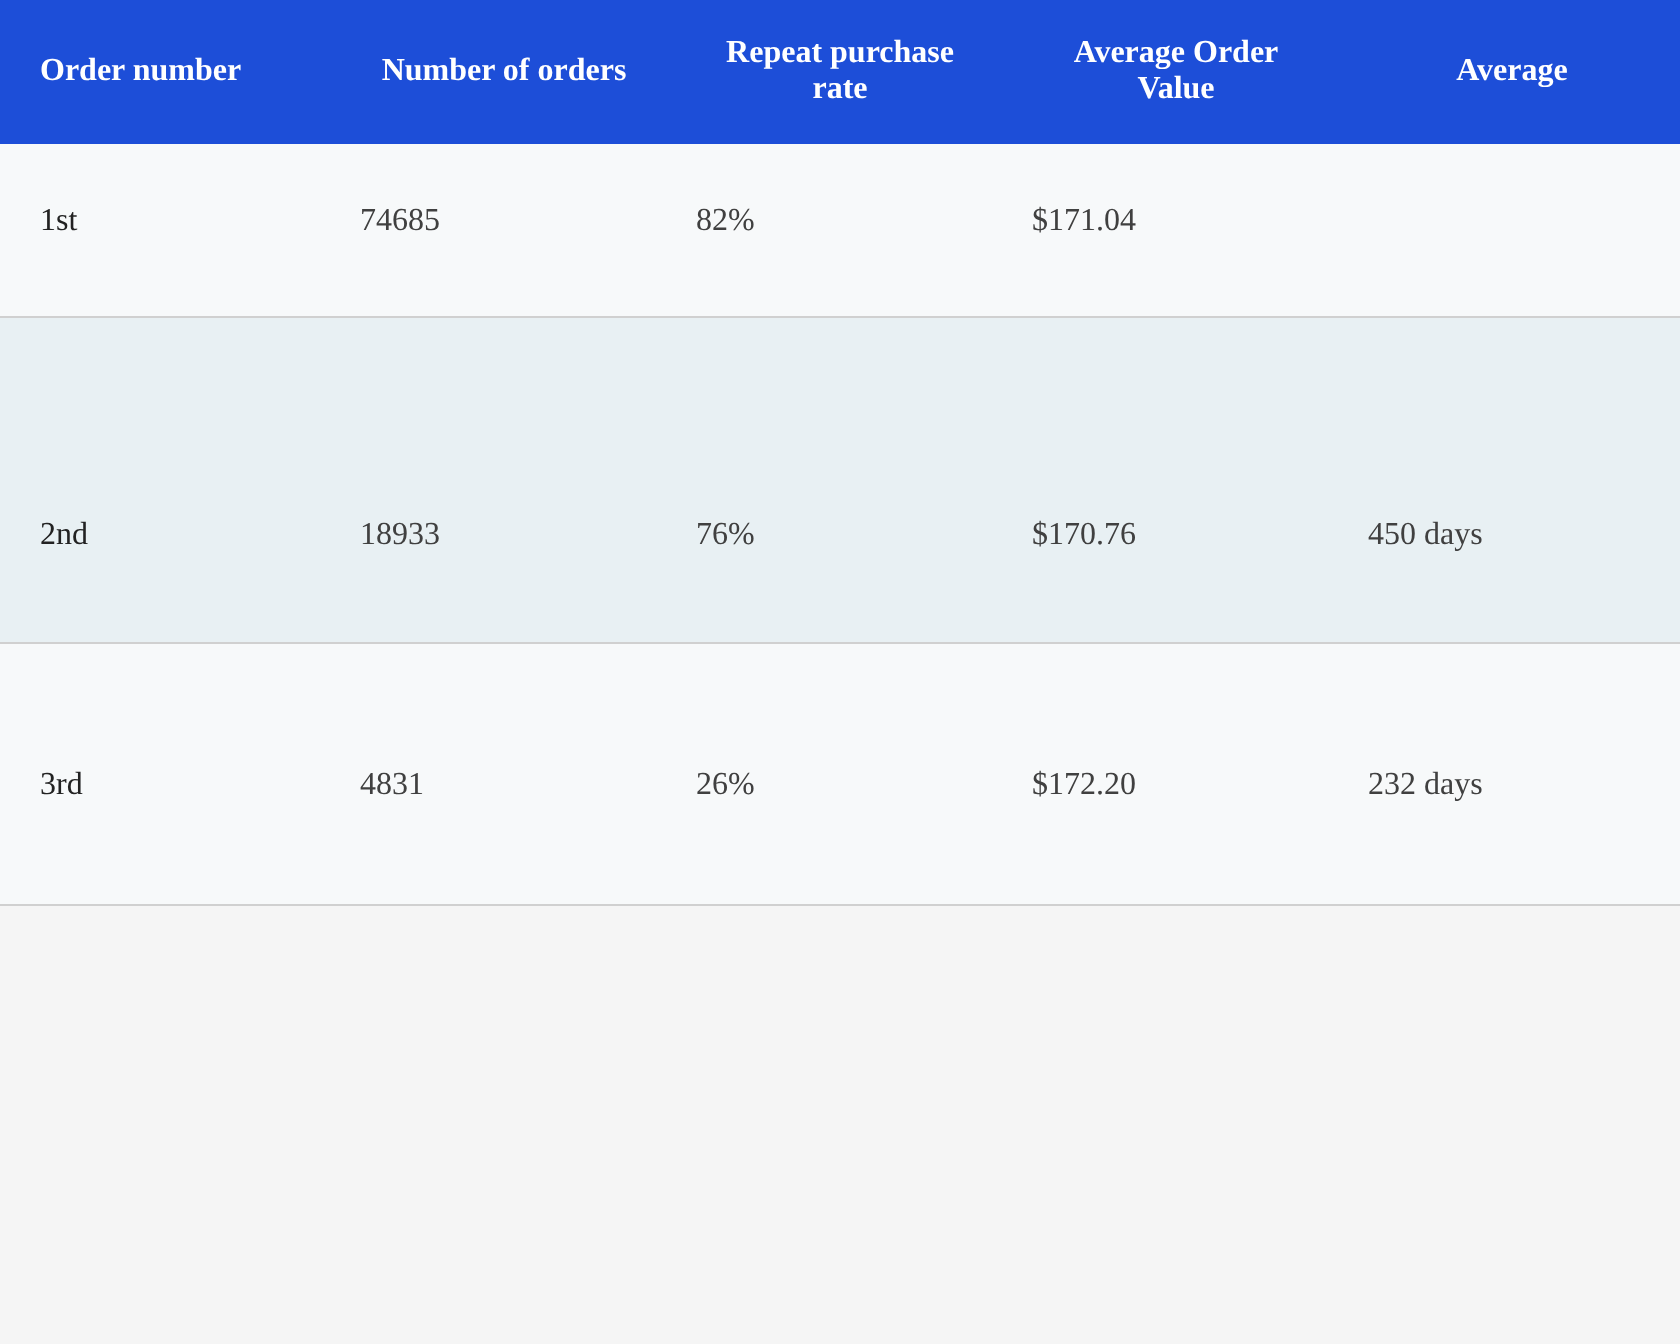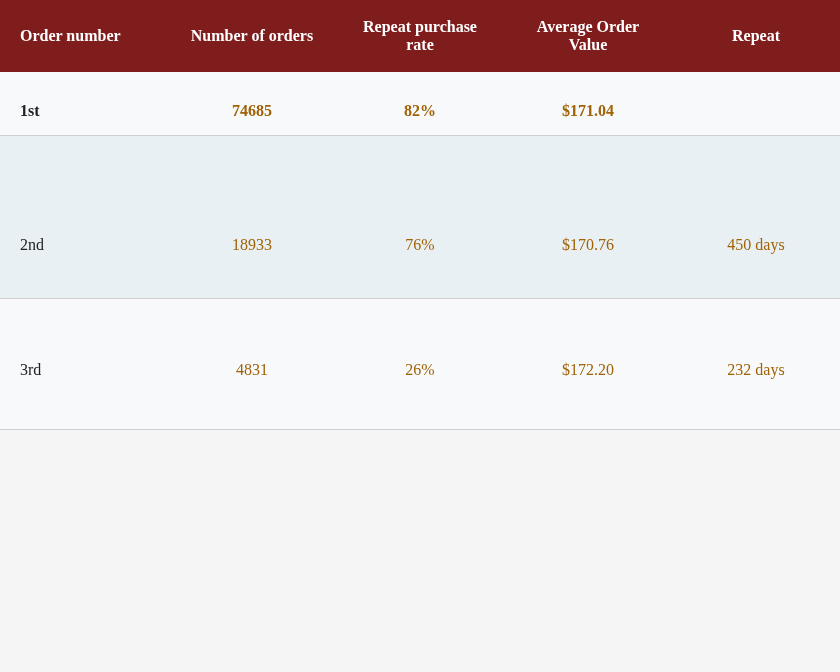--- a/index.html
+++ b/index.html
@@ -14,21 +14,21 @@
       width: 840px;
     }
 
     table {
       width: 840px;
       border-collapse: collapse;
       table-layout: fixed;
     }
 
     thead tr {
-      background-color: #7f1d1d;
+      background-color: #1d4ed8;
     }
 
     thead th {
       color: #ffffff;
       font-size: 16px;
       font-weight: bold;
       text-align: center;
       padding: 18px 12px;
       vertical-align: middle;
     }
@@ -45,37 +45,35 @@
     tbody tr:nth-child(odd) {
       background-color: #f7f9fa;
     }
 
     tbody tr:nth-child(even) {
       background-color: #e8f0f3;
     }
 
     tbody td {
       font-size: 16px;
-      color: #a16207;
-      text-align: center;
+      color: #404040;
       padding: 20px 12px;
       vertical-align: middle;
     }
 
     tbody td:first-child {
       text-align: left;
       padding-left: 20px;
       font-size: 16px;
       color: #222222;
     }
 
     .row-1st td {
       padding-top: 30px;
-      padding-bottom: 15px;
-      font-weight: bold;
+      padding-bottom: 38px;
     }
 
     .row-2nd td {
       padding-top: 100px;
       padding-bottom: 44px;
     }
 
     .row-3rd td {
       padding-top: 62px;
       padding-bottom: 50px;
@@ -84,21 +82,21 @@
 </head>
 <body>
 
 <table>
   <thead>
     <tr>
       <th>Order number</th>
       <th>Number of orders</th>
       <th>Repeat purchase rate</th>
       <th>Average Order Value</th>
-      <th>Repeat</th>
+      <th>Average</th>
     </tr>
   </thead>
   <tbody>
     <tr class="row-1st">
       <td>1st</td>
       <td>74685</td>
       <td>82%</td>
       <td>$171.04</td>
       <td></td>
     </tr>

